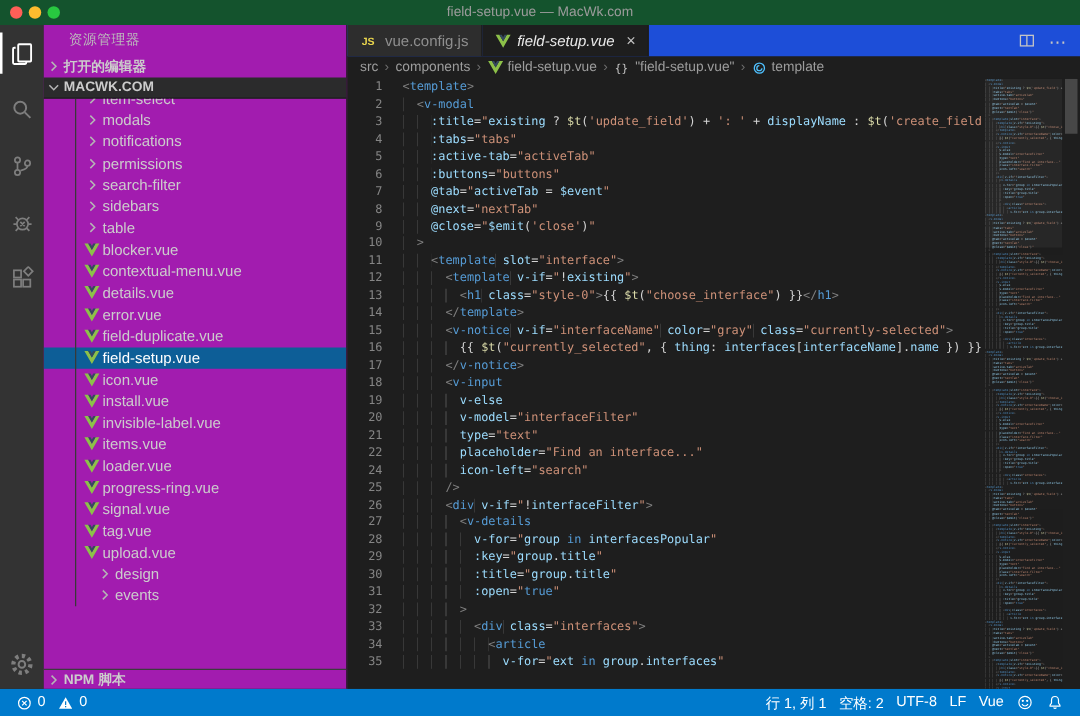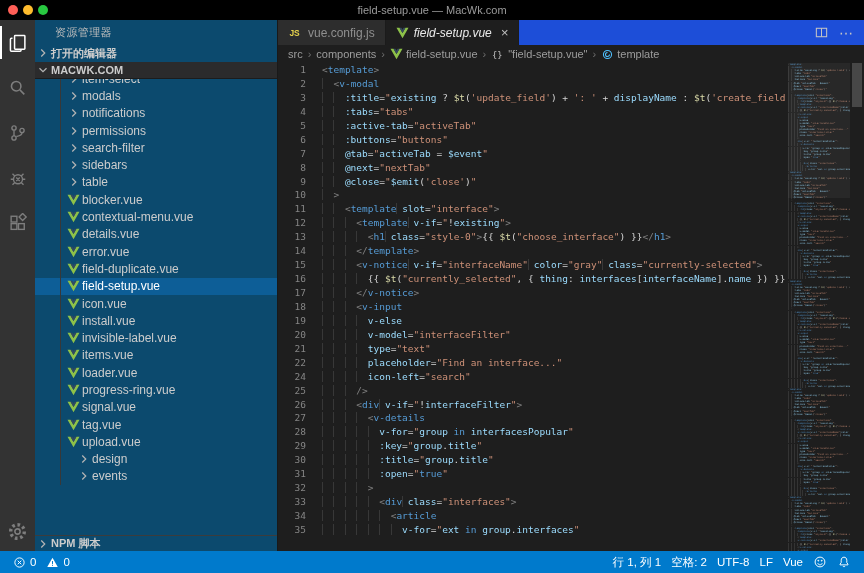--- a/index.html
+++ b/index.html
@@ -1,39 +1,39 @@
 <!DOCTYPE html>
 <html><head>
 <meta charset="utf-8">
 <style>
   * { margin:0; padding:0; box-sizing:border-box; }
   html,body { width:864px; height:573px; overflow:hidden; background:#1e1e1e;
     font-family:"Liberation Sans", sans-serif; -webkit-font-smoothing:antialiased; }
 
   
-  .titlebar { height:20px; background:#000000; display:flex; align-items:center; position:relative; }
+  .titlebar { height:20px; background:#14532d; display:flex; align-items:center; position:relative; }
   .traffic { display:flex; gap:5px; padding-left:8px; }
   .tl { width:10px; height:10px; border-radius:50%; }
   .tl.close { background:#ff5f57; } .tl.min { background:#febc2e; } .tl.max { background:#28c840; }
   .win-title { position:absolute; left:0; right:0; text-align:center; font-size:11px; color:#9b9b9b; pointer-events:none; }
 
   
   .main { display:flex; height:531px; }
 
   
   .activitybar { width:35px; background:#333333; display:flex; flex-direction:column; align-items:center; flex:none; }
   .act { width:35px; height:45px; display:flex; align-items:center; justify-content:center; color:#7e7e7e; position:relative; cursor:pointer; }
   .act.active { color:#ffffff; }
   .act.active::before { content:""; position:absolute; left:0; top:6px; bottom:6px; width:2px; background:#ffffff; }
   .act svg, .act .ico svg { display:block; }
   .act-spacer { flex:1; }
   .act.bottom { height:40px; }
 
   
-  .sidebar { width:243px; background:#0c4a6e; color:#cccccc; flex:none; display:flex; flex-direction:column; border-right:1px solid #191919; }
+  .sidebar { width:243px; background:#a21caf; color:#cccccc; flex:none; display:flex; flex-direction:column; border-right:1px solid #191919; }
   .sb-title { height:24px; line-height:24px; padding-left:20px; font-size:11px; color:#bcbcbc; letter-spacing:.4px; }
   .sb-sec { height:18px; display:flex; align-items:center; font-size:11px; font-weight:bold; color:#cccccc; cursor:pointer; }
   .sb-sec .ico { width:16px; display:flex; justify-content:center; color:#b5b5b5; }
   .sb-root { height:17px; background:#2b2b2c; border-bottom:1px solid rgba(0,0,0,.35); }
   .sb-bottom { border-top:1px solid #3c3c3c; height:16px; }
   .tree { flex:1; overflow:hidden; position:relative; font-size:12px; }
   .tguide { position:absolute; left:25px; top:0; width:1px; background:#383838; }
   .trow { height:17.3px; display:flex; align-items:center; cursor:pointer; white-space:nowrap; }
   .trow.clip { margin-top:-9px; }
   .trow.lvl3 { padding-left:30px; } .trow.lvl2 { padding-left:40px; }

